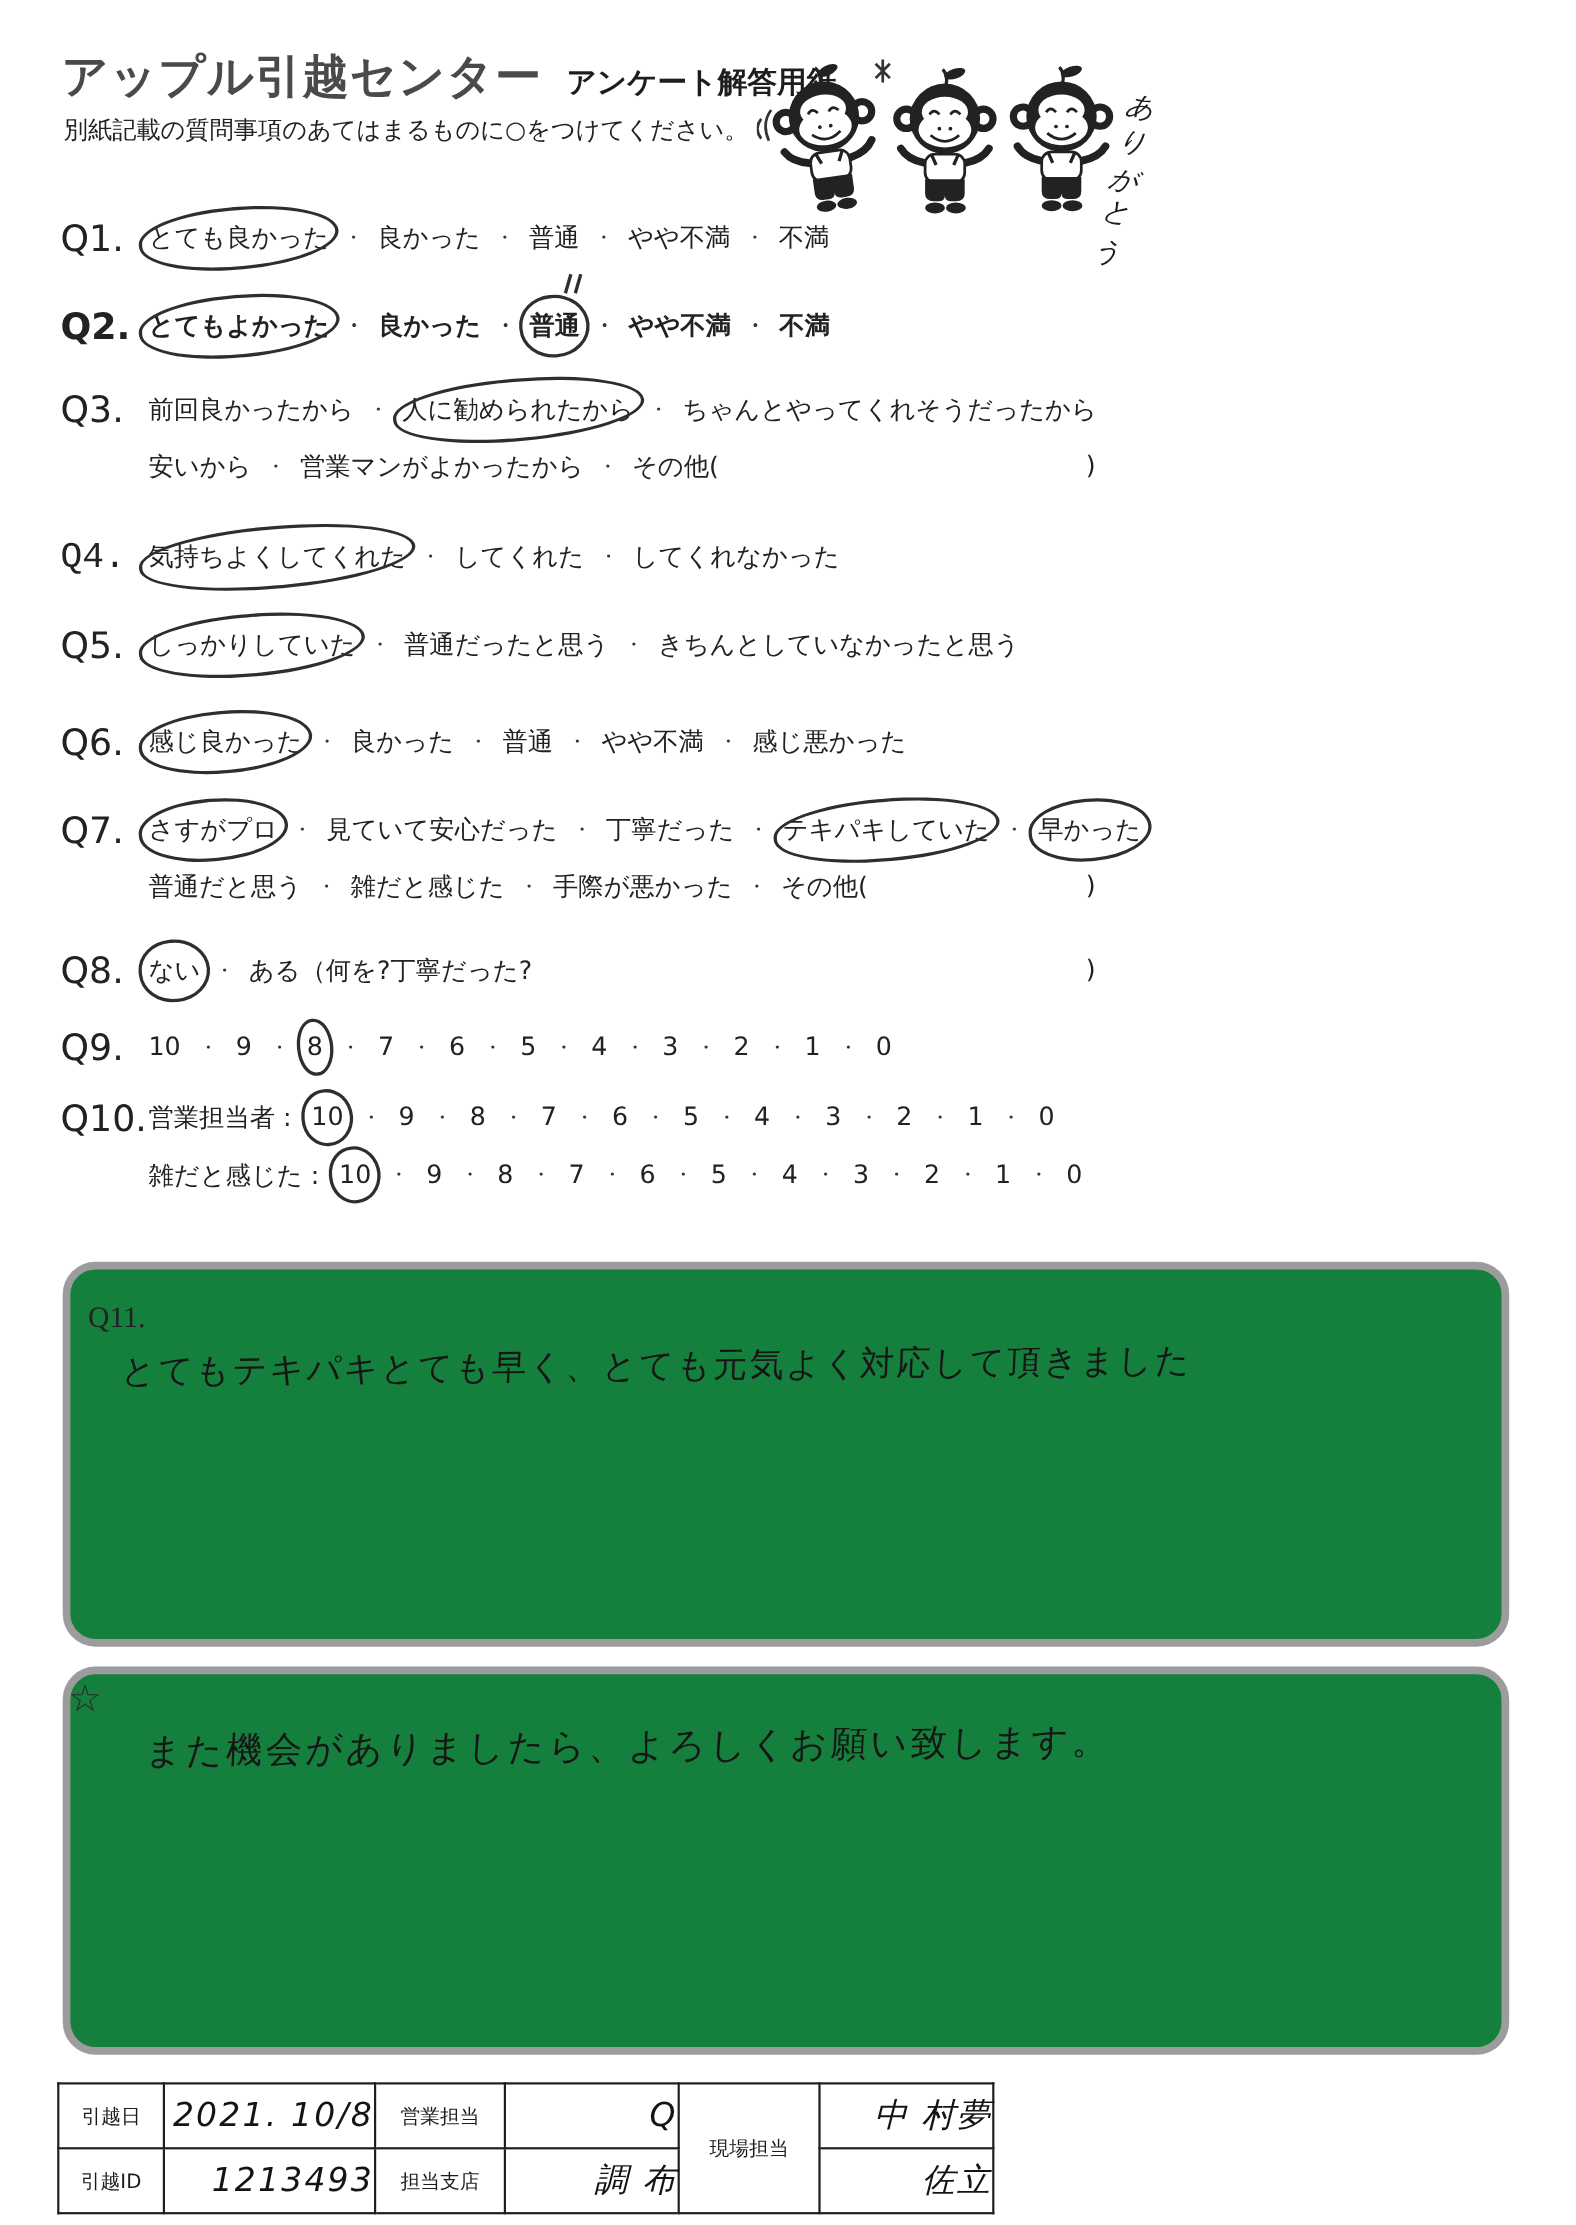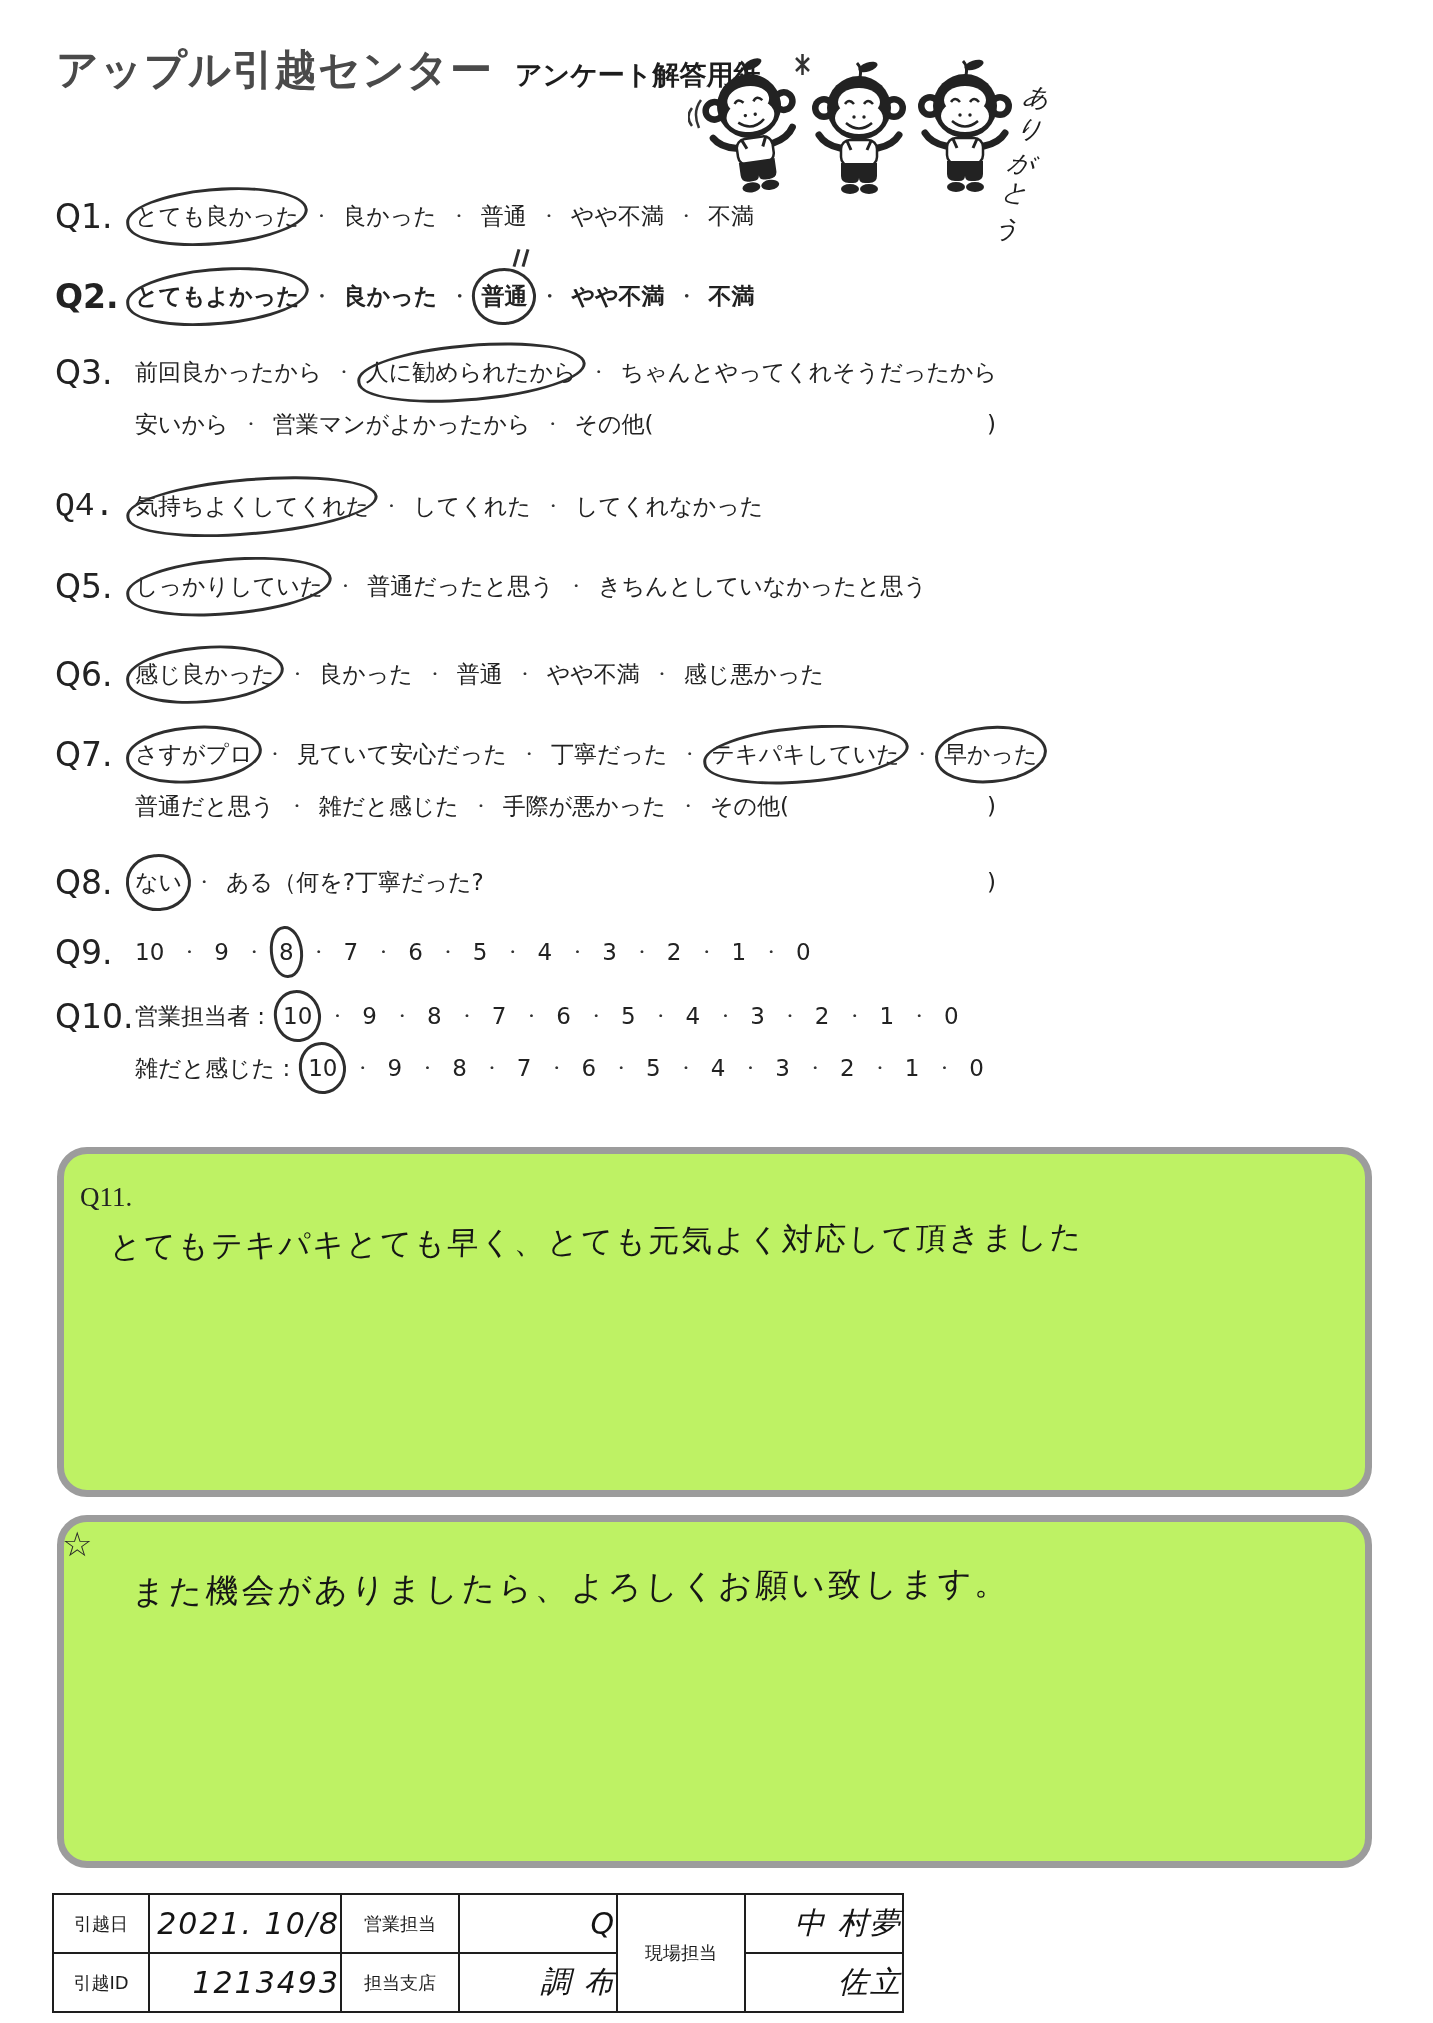--- a/index.html
+++ b/index.html
@@ -27,21 +27,21 @@
   .option{position:relative;}
   .option.circled::after{content:"";position:absolute;left:-9px;right:-9px;top:-13px;bottom:-13px;
     border:3px solid #2e2e2e;border-radius:48% 52% 50% 50%;transform:rotate(-5deg);pointer-events:none;}
   .trailing{position:absolute;left:852px;}
   .dbl-tick{position:absolute;top:-32px;right:-4px;width:18px;height:20px;pointer-events:none;}
   .dbl-tick::before,.dbl-tick::after{content:"";position:absolute;top:0;width:3px;height:18px;background:#2e2e2e;transform:rotate(16deg);}
   .dbl-tick::before{left:2px;}
   .dbl-tick::after{left:11px;}
 
   
-  .comment-box{position:absolute;left:57px;width:1315px;border:7px solid #9c9c9c;border-radius:30px;background:#bef264;}
+  .comment-box{position:absolute;left:57px;width:1315px;border:7px solid #9c9c9c;border-radius:30px;background:#15803d;}
   #box1{top:1147px;height:350px;}
   #box2{top:1515px;height:353px;}
   .box-label{position:absolute;left:16px;top:28px;font-family:"Liberation Serif","DejaVu Serif",serif;font-size:27px;color:#222;}
   .hand{color:#161616;transform:skewX(-3deg) rotate(-0.6deg);transform-origin:left center;white-space:nowrap;}
   .hand1{position:absolute;left:46px;top:72px;font-size:31px;letter-spacing:2px;}
   .star{position:absolute;left:62px;top:1524px;font-size:34px;color:#2a2a2a;z-index:2;font-family:"DejaVu Sans",sans-serif;}
   .hand2{position:absolute;left:68px;top:48px;font-size:33px;letter-spacing:3px;}
 
   
   .footer-table{position:absolute;left:52px;top:1893px;border-collapse:collapse;background:#fff;}
@@ -51,20 +51,21 @@
 </style>
 </head>
 <body>
 
 <div class="page">
 
   <div class="header-row">
     <span class="logo">アップル引越センター</span>
     <span class="doc-title">アンケート解答用紙</span>
   </div>
+  <div class="instruction">別紙記載の質問事項のあてはまるものに○をつけてください。</div>
 
   <div class="mascots">
     <svg width="330" height="150" viewBox="0 0 330 150">
       <defs>
         <g id="mk">
           <path d="M52 16 Q54 6 49 1" stroke="#222" stroke-width="3" fill="none"></path>
           <ellipse cx="60" cy="5" rx="10" ry="4.5" fill="#222" transform="rotate(-18 60 5)"></ellipse>
           <circle cx="16" cy="46" r="12" fill="#222"></circle>
             <circle cx="16" cy="46" r="5.5" fill="#fff"></circle>
           <circle cx="86" cy="46" r="12" fill="#222"></circle>

